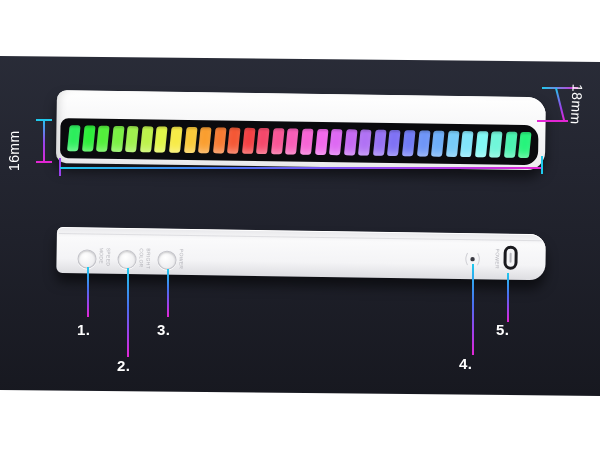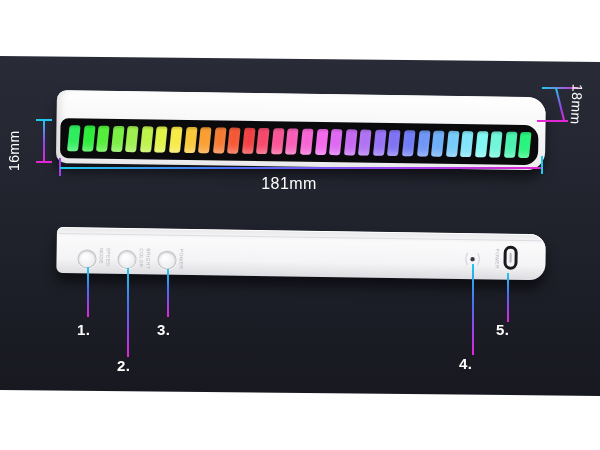--- a/index.html
+++ b/index.html
@@ -176,21 +176,20 @@
   </div>
 
   <span class="dim-label lbl-16">16mm</span>
   <div class="tick t-h16-top"></div>
   <div class="tick t-h16-line"></div>
   <div class="tick t-h16-bot"></div>
 
   <div class="tick t-181-left"></div>
   <div class="tick t-181-line"></div>
   <div class="tick t-181-right"></div>
-  <span class="dim-label lbl-181">181mm</span>
 
   <div class="tick t-18-top"></div>
   <div class="tick t-18-line"></div>
   <div class="tick t-18-bot"></div>
   <span class="dim-label lbl-18">18mm</span>
 
   <div class="bottom-bar">
     <div class="phys-btn btn-1"></div>
     <span class="engraving eng-1">MODE
 SPEED</span>

